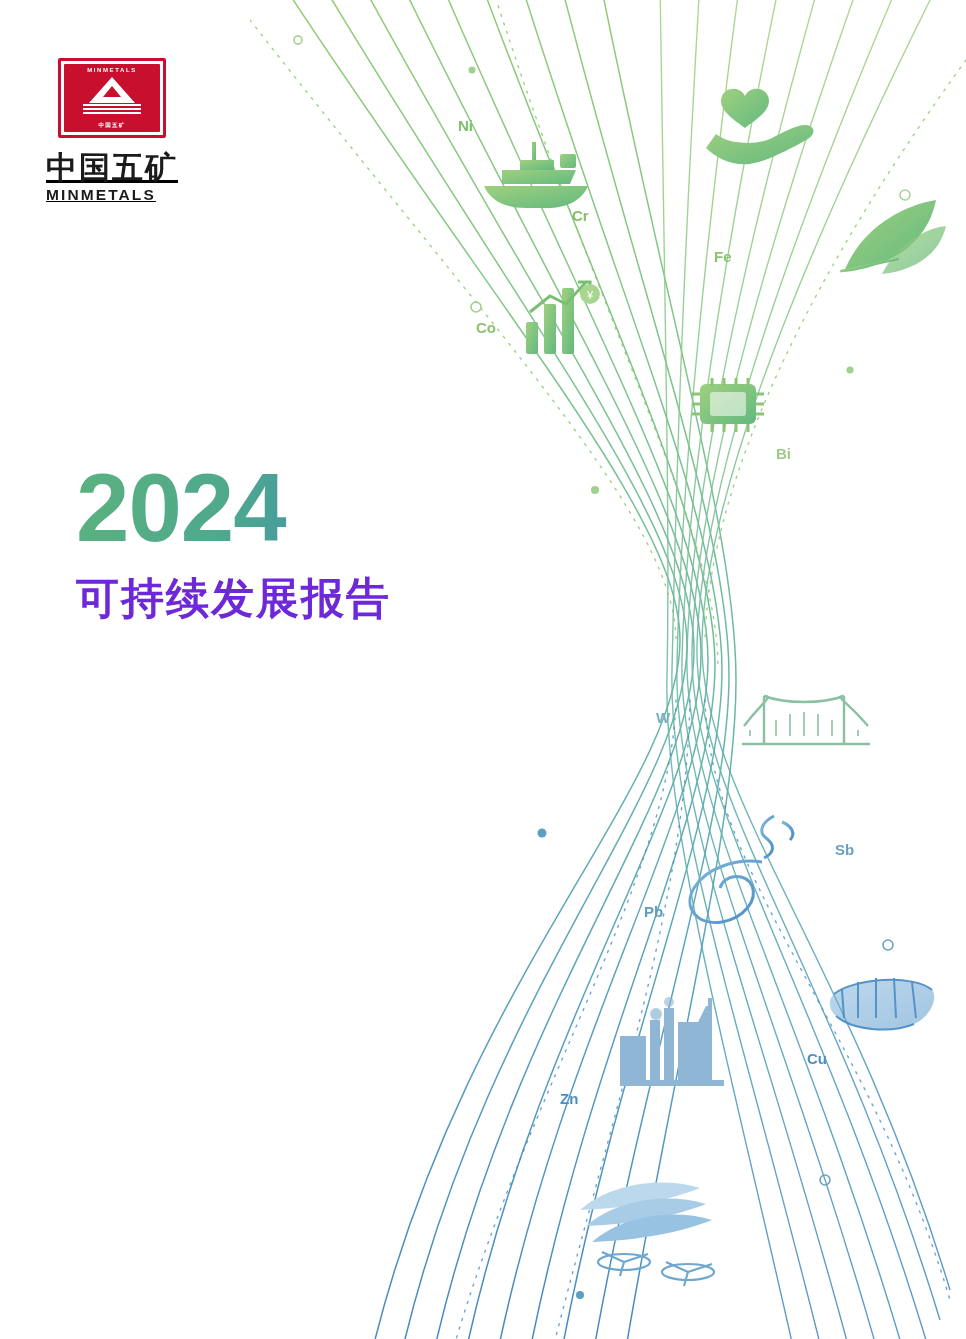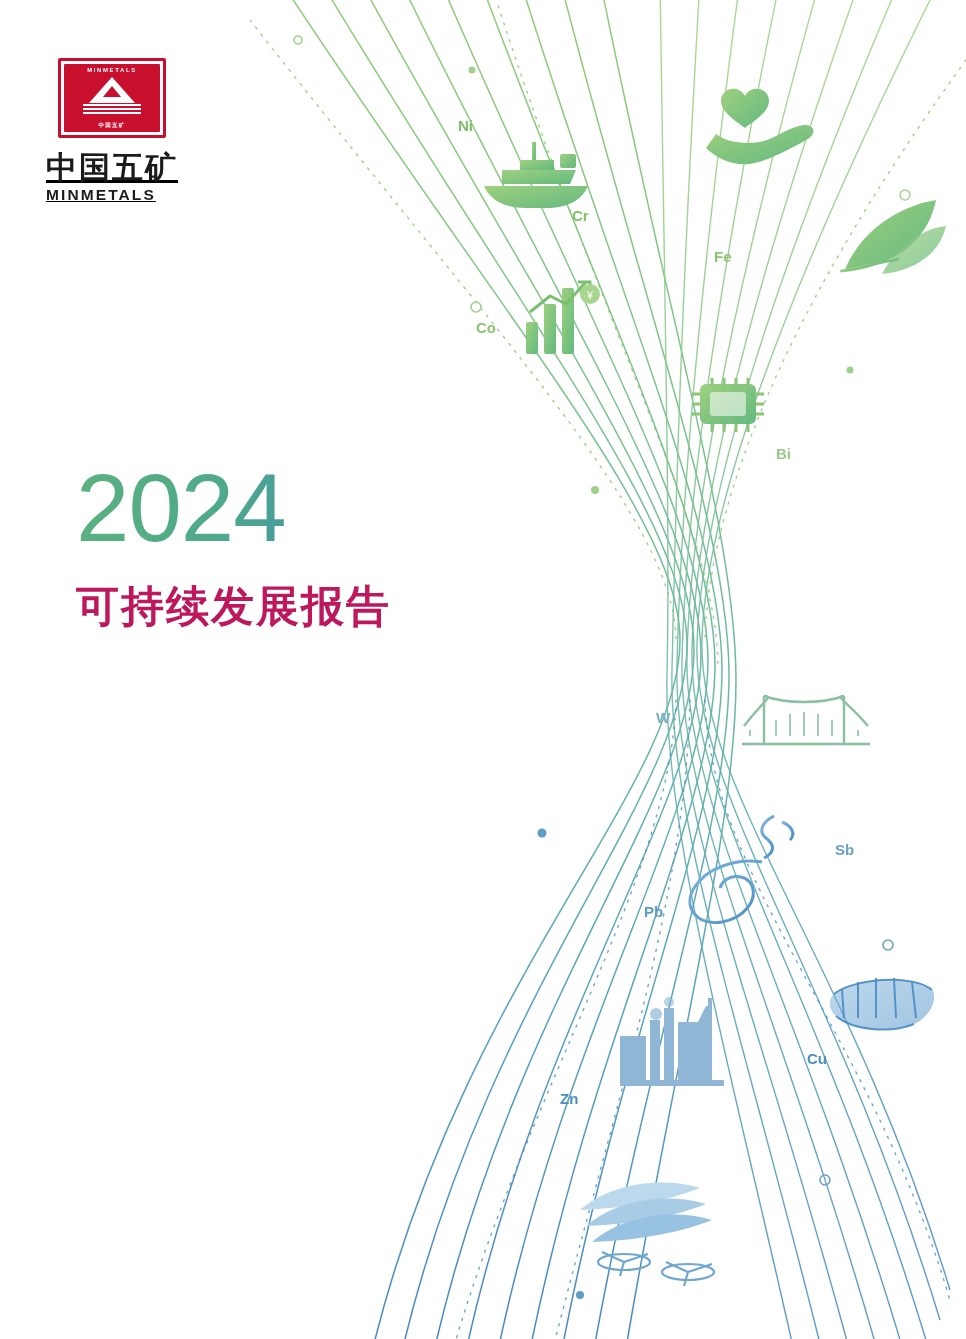--- a/index.html
+++ b/index.html
@@ -126,35 +126,35 @@
 
   
   #title-block {
     position: absolute;
     left: 76px;
     top: 460px;
     width: 420px;
   }
   #year {
     font-size: 96px;
-    font-weight: normal;
+    font-weight: bold;
     line-height: 1;
     letter-spacing: -1px;
     font-family: "Liberation Sans", sans-serif;
     background: linear-gradient(100deg, #5bb17f 0%, #4fa98c 35%, #3f8fae 70%, #3f7fb5 100%);
     -webkit-background-clip: text;
     background-clip: text;
     color: transparent;
   }
   #report-title {
-    margin-top: 22px;
+    margin-top: 14px;
     font-size: 43px;
     font-weight: bold;
     letter-spacing: 2px;
-    color: #be185d;
+    color: #6d28d9;
     font-family: "DejaVu Sans", sans-serif;
   }
 
   
   #artwork {
     position: absolute;
     left: 250px;
     top: 0;
     width: 716px;
     height: 1339px;

